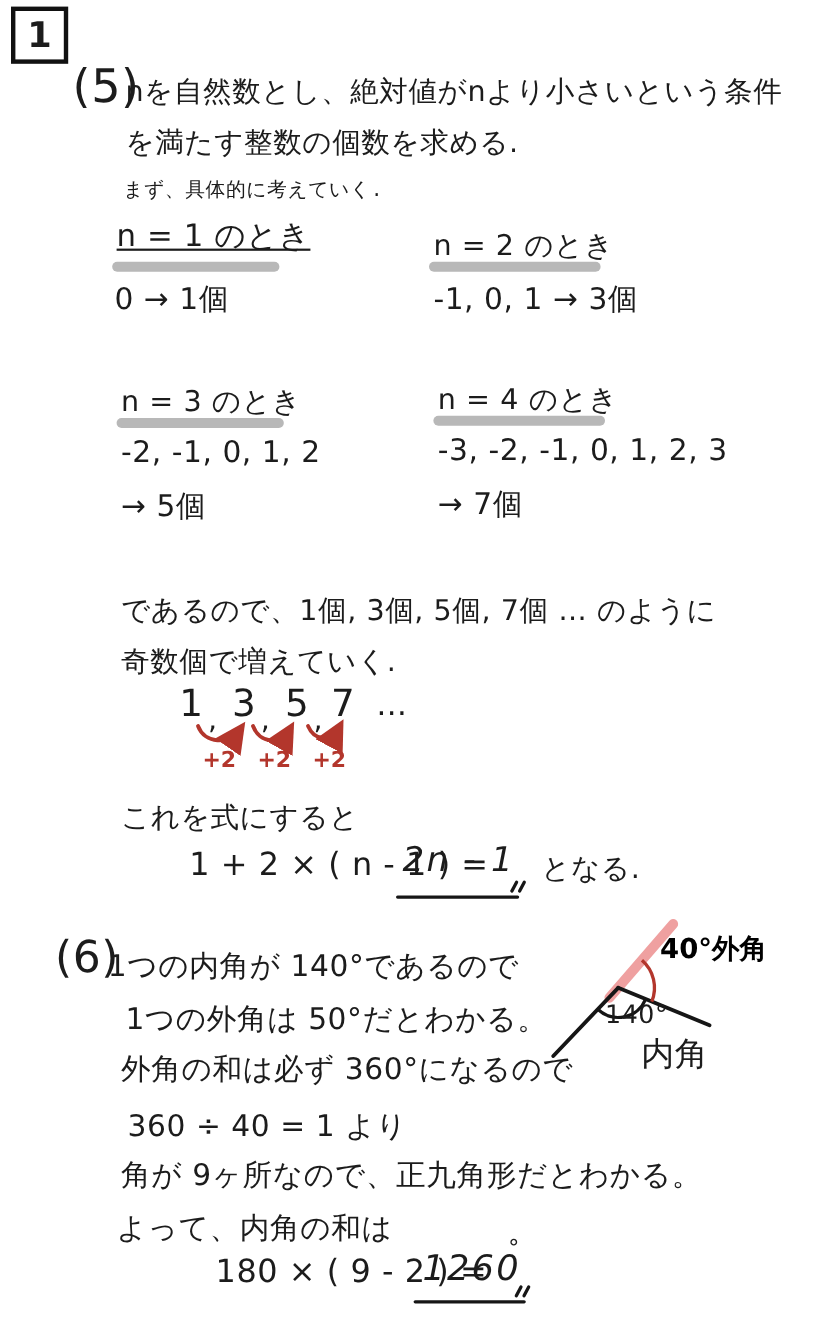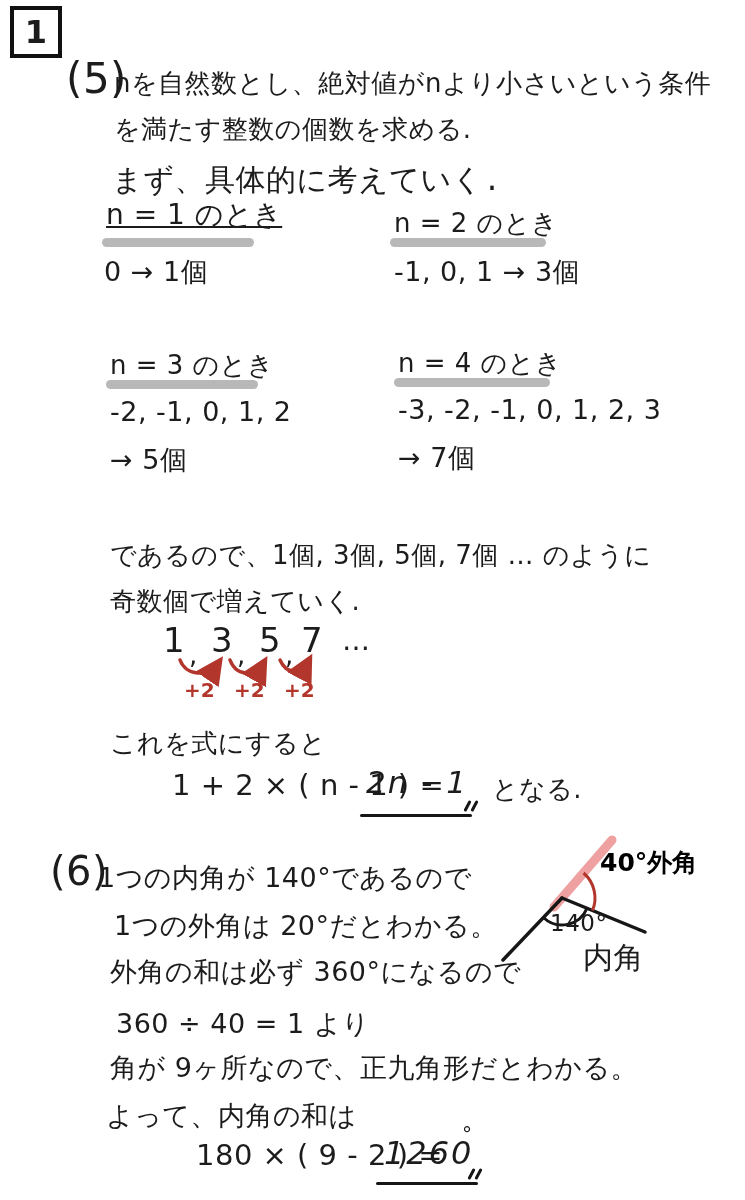--- a/index.html
+++ b/index.html
@@ -36,21 +36,21 @@
 
 <div class="page">
 
   <div class="problem-box">
     <span>1</span>
   </div>
 
   <div class="abs hw" style="left:66px; top:54px; font-size:42px;">(5)</div>
   <div class="abs hw" style="left:114px; top:112px; font-size:26px;">を満たす整数の個数を求める.</div>
   <div class="abs hw" style="left:114px; top:66px; font-size:26px;">nを自然数とし、絶対値がnより小さいという条件</div>
-  <div class="abs hw" style="left:112px; top:160px; font-size:30px;font-family:Liberation Mono, monospace;">まず、具体的に考えていく.</div>
+  <div class="abs hw" style="left:112px; top:160px; font-size:18px;font-family:Liberation Mono, monospace;">まず、具体的に考えていく.</div>
 
   <div class="abs hw" style="left:106px; top:196px; font-size:28px;text-decoration:underline;">n = 1 のとき</div>
   <div class="gray-bar" style="left:102px; top:238px; width:152px;"></div>
   <div class="abs hw" style="left:104px; top:254px; font-size:27px;">0 → 1個</div>
 
   <div class="abs hw" style="left:394px; top:206px; font-size:26px;">n = 2 のとき</div>
   <div class="gray-bar" style="left:390px; top:238px; width:156px;"></div>
   <div class="abs hw" style="left:394px; top:254px; font-size:27px;">-1, 0, 1 → 3個</div>
 
   <div class="abs hw" style="left:110px; top:348px; font-size:26px;">n = 3 のとき</div>
@@ -94,21 +94,21 @@
   <div class="abs hw ans" style="left:366px; top:764px; font-size:31px;">2n - 1</div>
   <div class="ans-line" style="left:360px; top:814px; width:112px;"></div>
   <div class="tick" style="left:466px; top:800px;">
       <i></i>
       <i></i>
     </div>
   <div class="abs hw" style="left:492px; top:772px; font-size:26px;text-align:center;">となる.</div>
 
   <div class="abs hw" style="left:50px; top:848px; font-size:40px;">(6)</div>
   <div class="abs hw" style="left:98px;  top:860px; font-size:27px;">1つの内角が 140°であるので</div>
-  <div class="abs hw" style="left:114px; top:908px; font-size:27px;">1つの外角は 20°だとわかる。</div>
+  <div class="abs hw" style="left:114px; top:908px; font-size:27px;">1つの外角は 50°だとわかる。</div>
   <div class="abs hw" style="left:110px; top:954px; font-size:27px;">外角の和は必ず 360°になるので</div>
   <div class="abs hw" style="left:116px; top:1006px; font-size:27px;">360 ÷ 40 = 1 より</div>
   <div class="abs hw" style="left:110px; top:1050px; font-size:27px;">角が 9ヶ所なので、正九角形だとわかる。</div>
   <div class="abs hw" style="left:106px; top:1098px; font-size:27px;">よって、内角の和は</div>
 
   <div class="abs hw" style="left:196px; top:1138px; font-size:29px;">180 × ( 9 - 2 ) =</div>
   <div class="abs hw ans" style="left:384px; top:1134px; font-size:32px;">1260</div>
   <div class="abs hw" style="left:462px; top:1122px; font-size:20px;">°</div>
   <div class="ans-line" style="left:376px; top:1182px; width:102px;"></div>
   <div class="tick" style="left:470px; top:1168px;">

